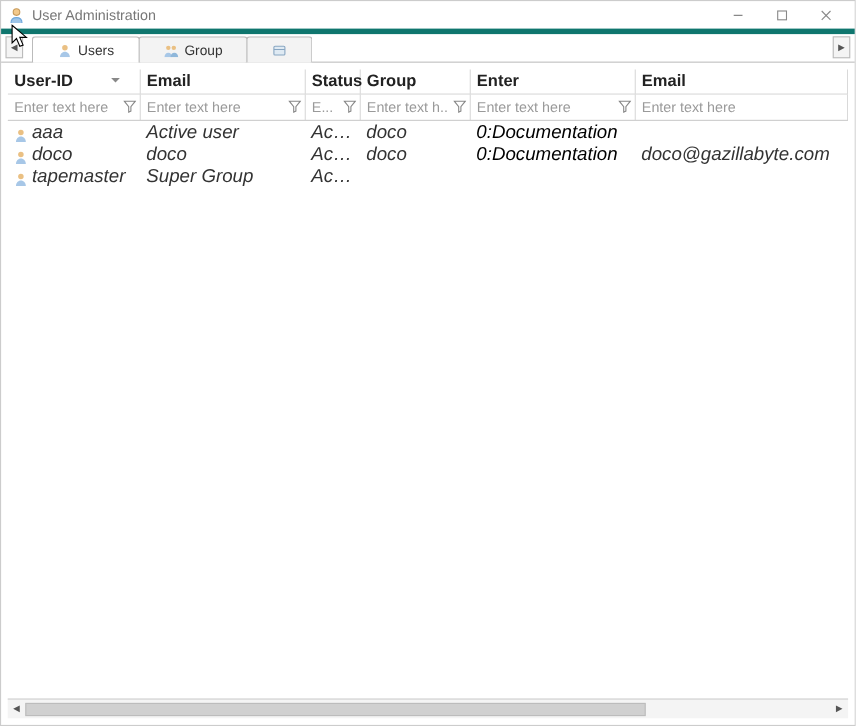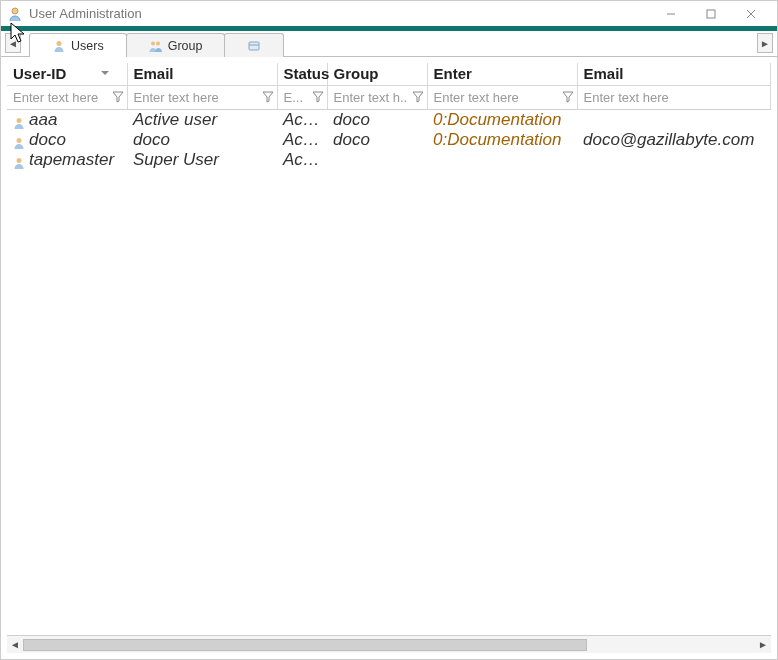--- a/index.html
+++ b/index.html
@@ -21,21 +21,21 @@
   .grid-area { flex: 1; display: flex; flex-direction: column; overflow: hidden; margin: 6px 6px 0 6px; }
   table { width: 100%; border-collapse: collapse; table-layout: fixed; }
   th { text-align: left; font-weight: bold; height: 22px; padding: 0 6px; border-right: 1px solid #d9d9d9; border-bottom: 1px solid #d9d9d9; font-size: 15px; color: #222; position: relative; }
   tr.filter-row td { height: 24px; padding: 0 2px; border-right: 1px solid #d9d9d9; border-bottom: 1px solid #d0d0d0; }
   .filter-cell { display: flex; align-items: center; height: 22px; }
   .filter-cell input { flex: 1; border: none; outline: none; font-family: inherit; font-size: 13px; color: #c2410c; padding: 0 4px; min-width: 0; }
   .filter-cell input::placeholder { color: #9a9a9a; }
   .filter-icon { width: 14px; height: 14px; flex: 0 0 14px; display: inline-flex; align-items: center; justify-content: center; }
   tbody.data tr { height: 19px; }
   tbody.data td { padding: 0 6px; font-size: 17px; white-space: nowrap; overflow: hidden; text-overflow: ellipsis; font-style: italic; }
-  tbody.data td.role-cell { color: #a16207; }
+  tbody.data td.role-cell { color: #000000; }
   .row-icon { width: 12px; height: 12px; display: inline-block; vertical-align: middle; margin-right: 4px; }
   .sort-ind { position: absolute; right: 18px; top: 8px; width: 0; height: 0; border-left: 4px solid transparent; border-right: 4px solid transparent; border-top: 4px solid #888; }
   col.c-id { width: 120px; }
   col.c-name { width: 150px; }
   col.c-status { width: 50px; }
   col.c-group { width: 100px; }
   col.c-role { width: 150px; }
   col.c-email { width: auto; }
   .hscroll { height: 18px; border-top: 1px solid #d0d0d0; display: flex; align-items: center; background: #f4f4f4; margin: 0 6px 6px 6px; }
   .hscroll .arrow { width: 16px; height: 16px; display: inline-flex; align-items: center; justify-content: center; color: #555; font-size: 10px; }
@@ -207,21 +207,21 @@
             <td><span>Active</span></td>
             <td><span>doco</span></td>
             <td class="role-cell"><span>0:Documentation</span></td>
             <td><span>doco@gazillabyte.com</span></td>
           </tr>
           <tr>
             <td><span class="row-icon"><svg width="12" height="12" viewBox="0 0 12 12">
                   <circle cx="6" cy="3.5" r="2.5" fill="#eac083"></circle>
                   <path d="M1.5 12c0-2.8 2-5 4.5-5s4.5 2.2 4.5 5" fill="#a7c7e7"></path>
                 </svg></span><span>tapemaster</span></td>
-            <td><span>Super User</span></td>
+            <td><span>Super Group</span></td>
             <td><span>Active</span></td>
             <td><span></span></td>
             <td class="role-cell"><span></span></td>
             <td><span></span></td>
           </tr>
         </tbody>
     </table>
   </div>
 
   <div class="hscroll">

